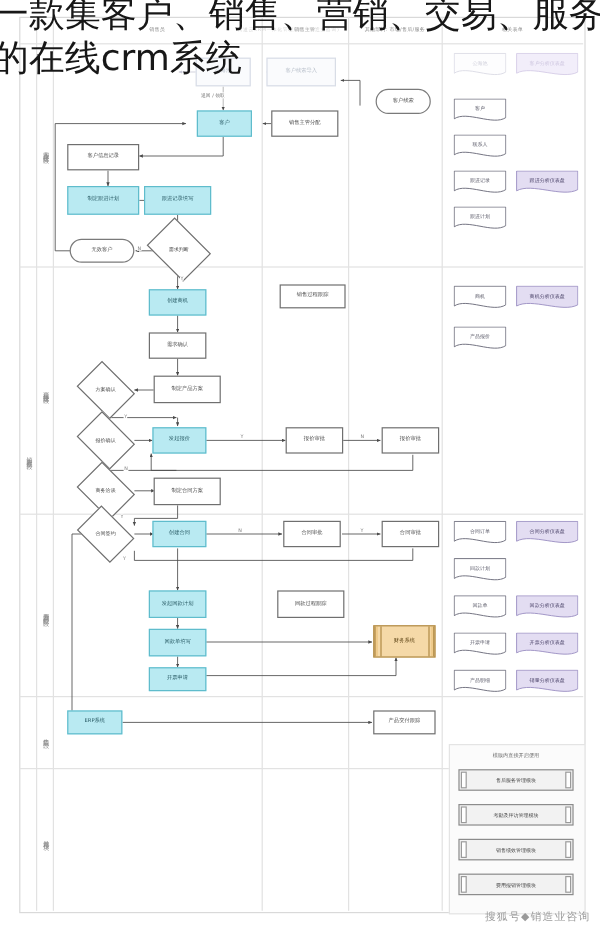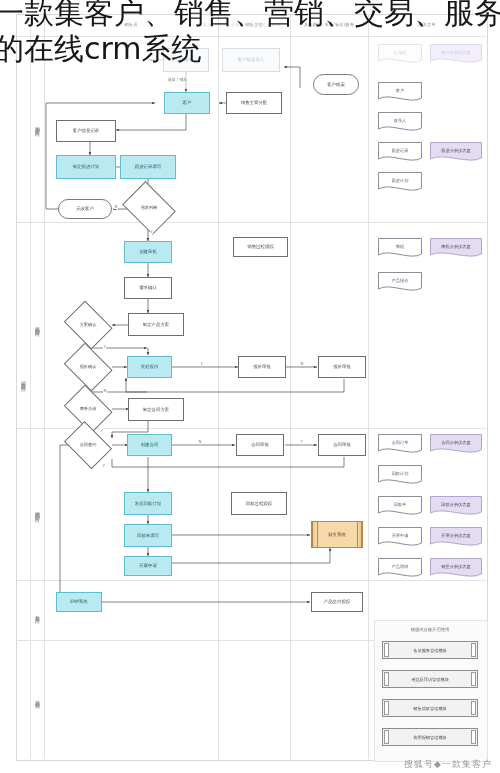--- a/index.html
+++ b/index.html
@@ -502,14 +502,14 @@
       <span>费用报销管理模块</span>
     </div>
 
   <div class="wm-faint" style="left:198px;top:22px;"><span>简道云CRM一体化管理系统（销造业咨询）</span></div>
 
   <div class="overlay">
     <div class="l1">一款集客户、销售、营销、交易、服务于一体</div>
     <div class="l2">的在线crm系统</div>
   </div>
 
-  <div class="watermark">搜狐号◆一款集客户</div>
+  <div class="watermark">搜狐号◆销造业咨询</div>
 </div>
 
 </body></html>

